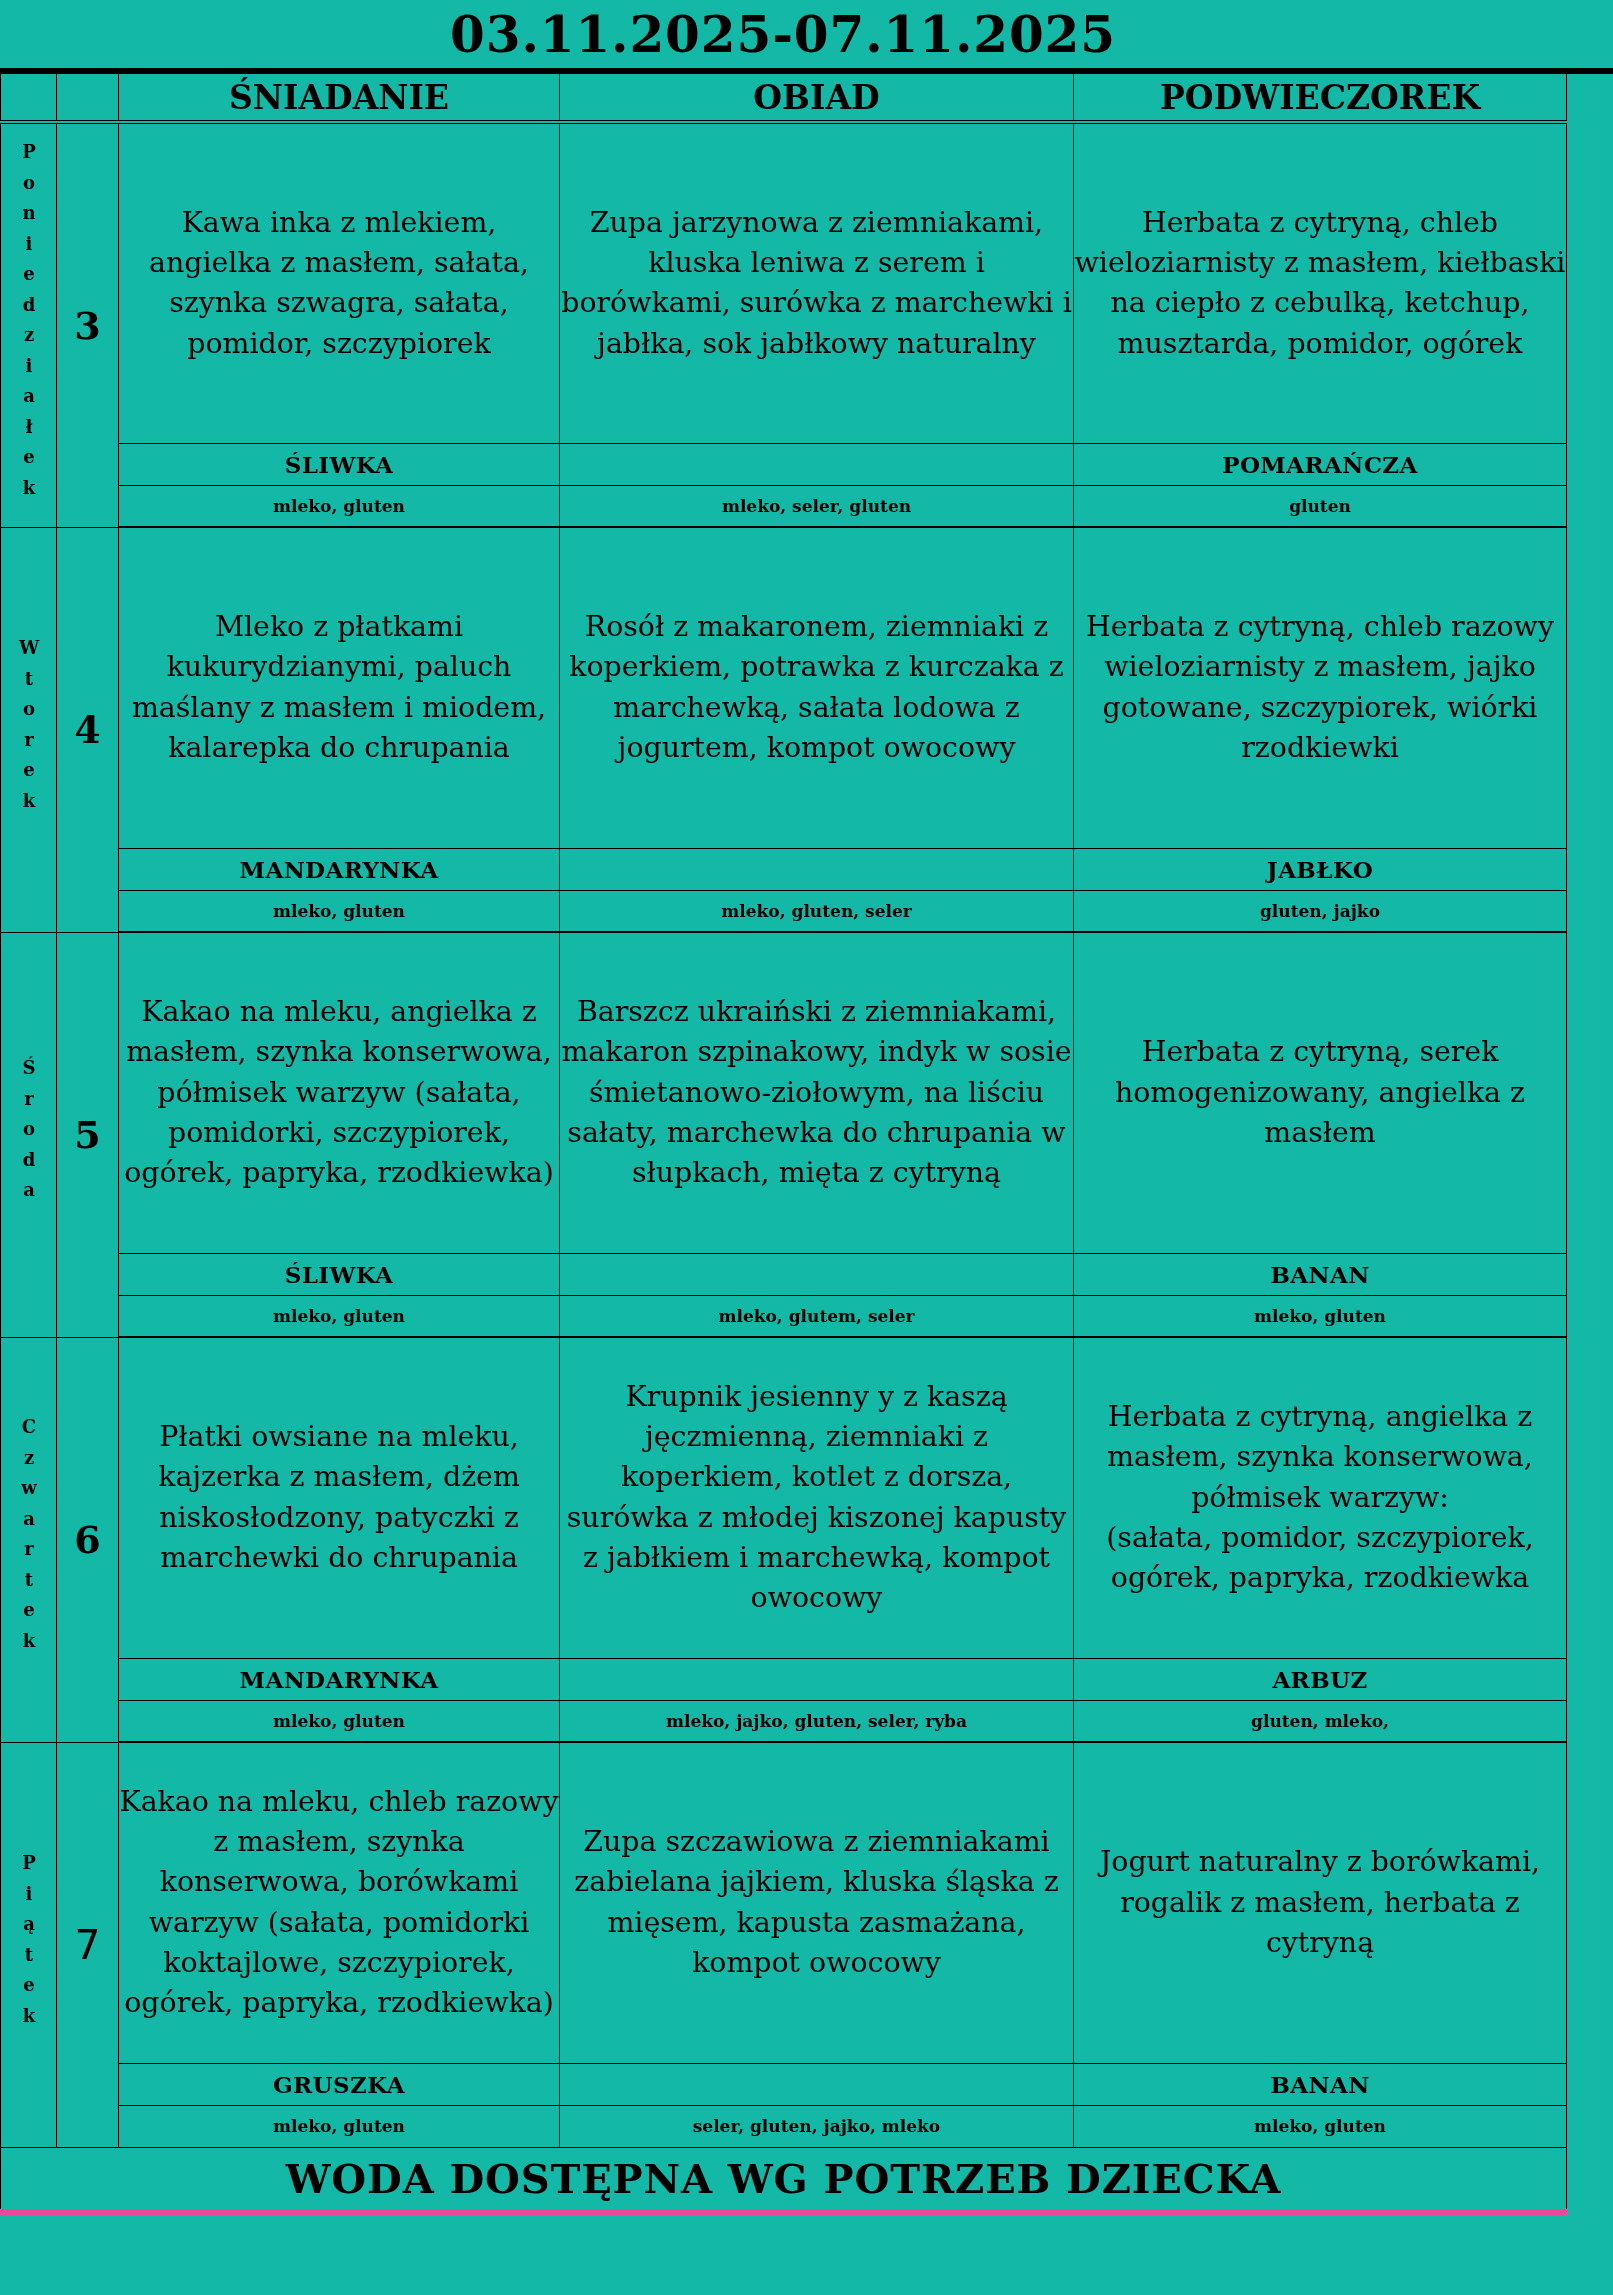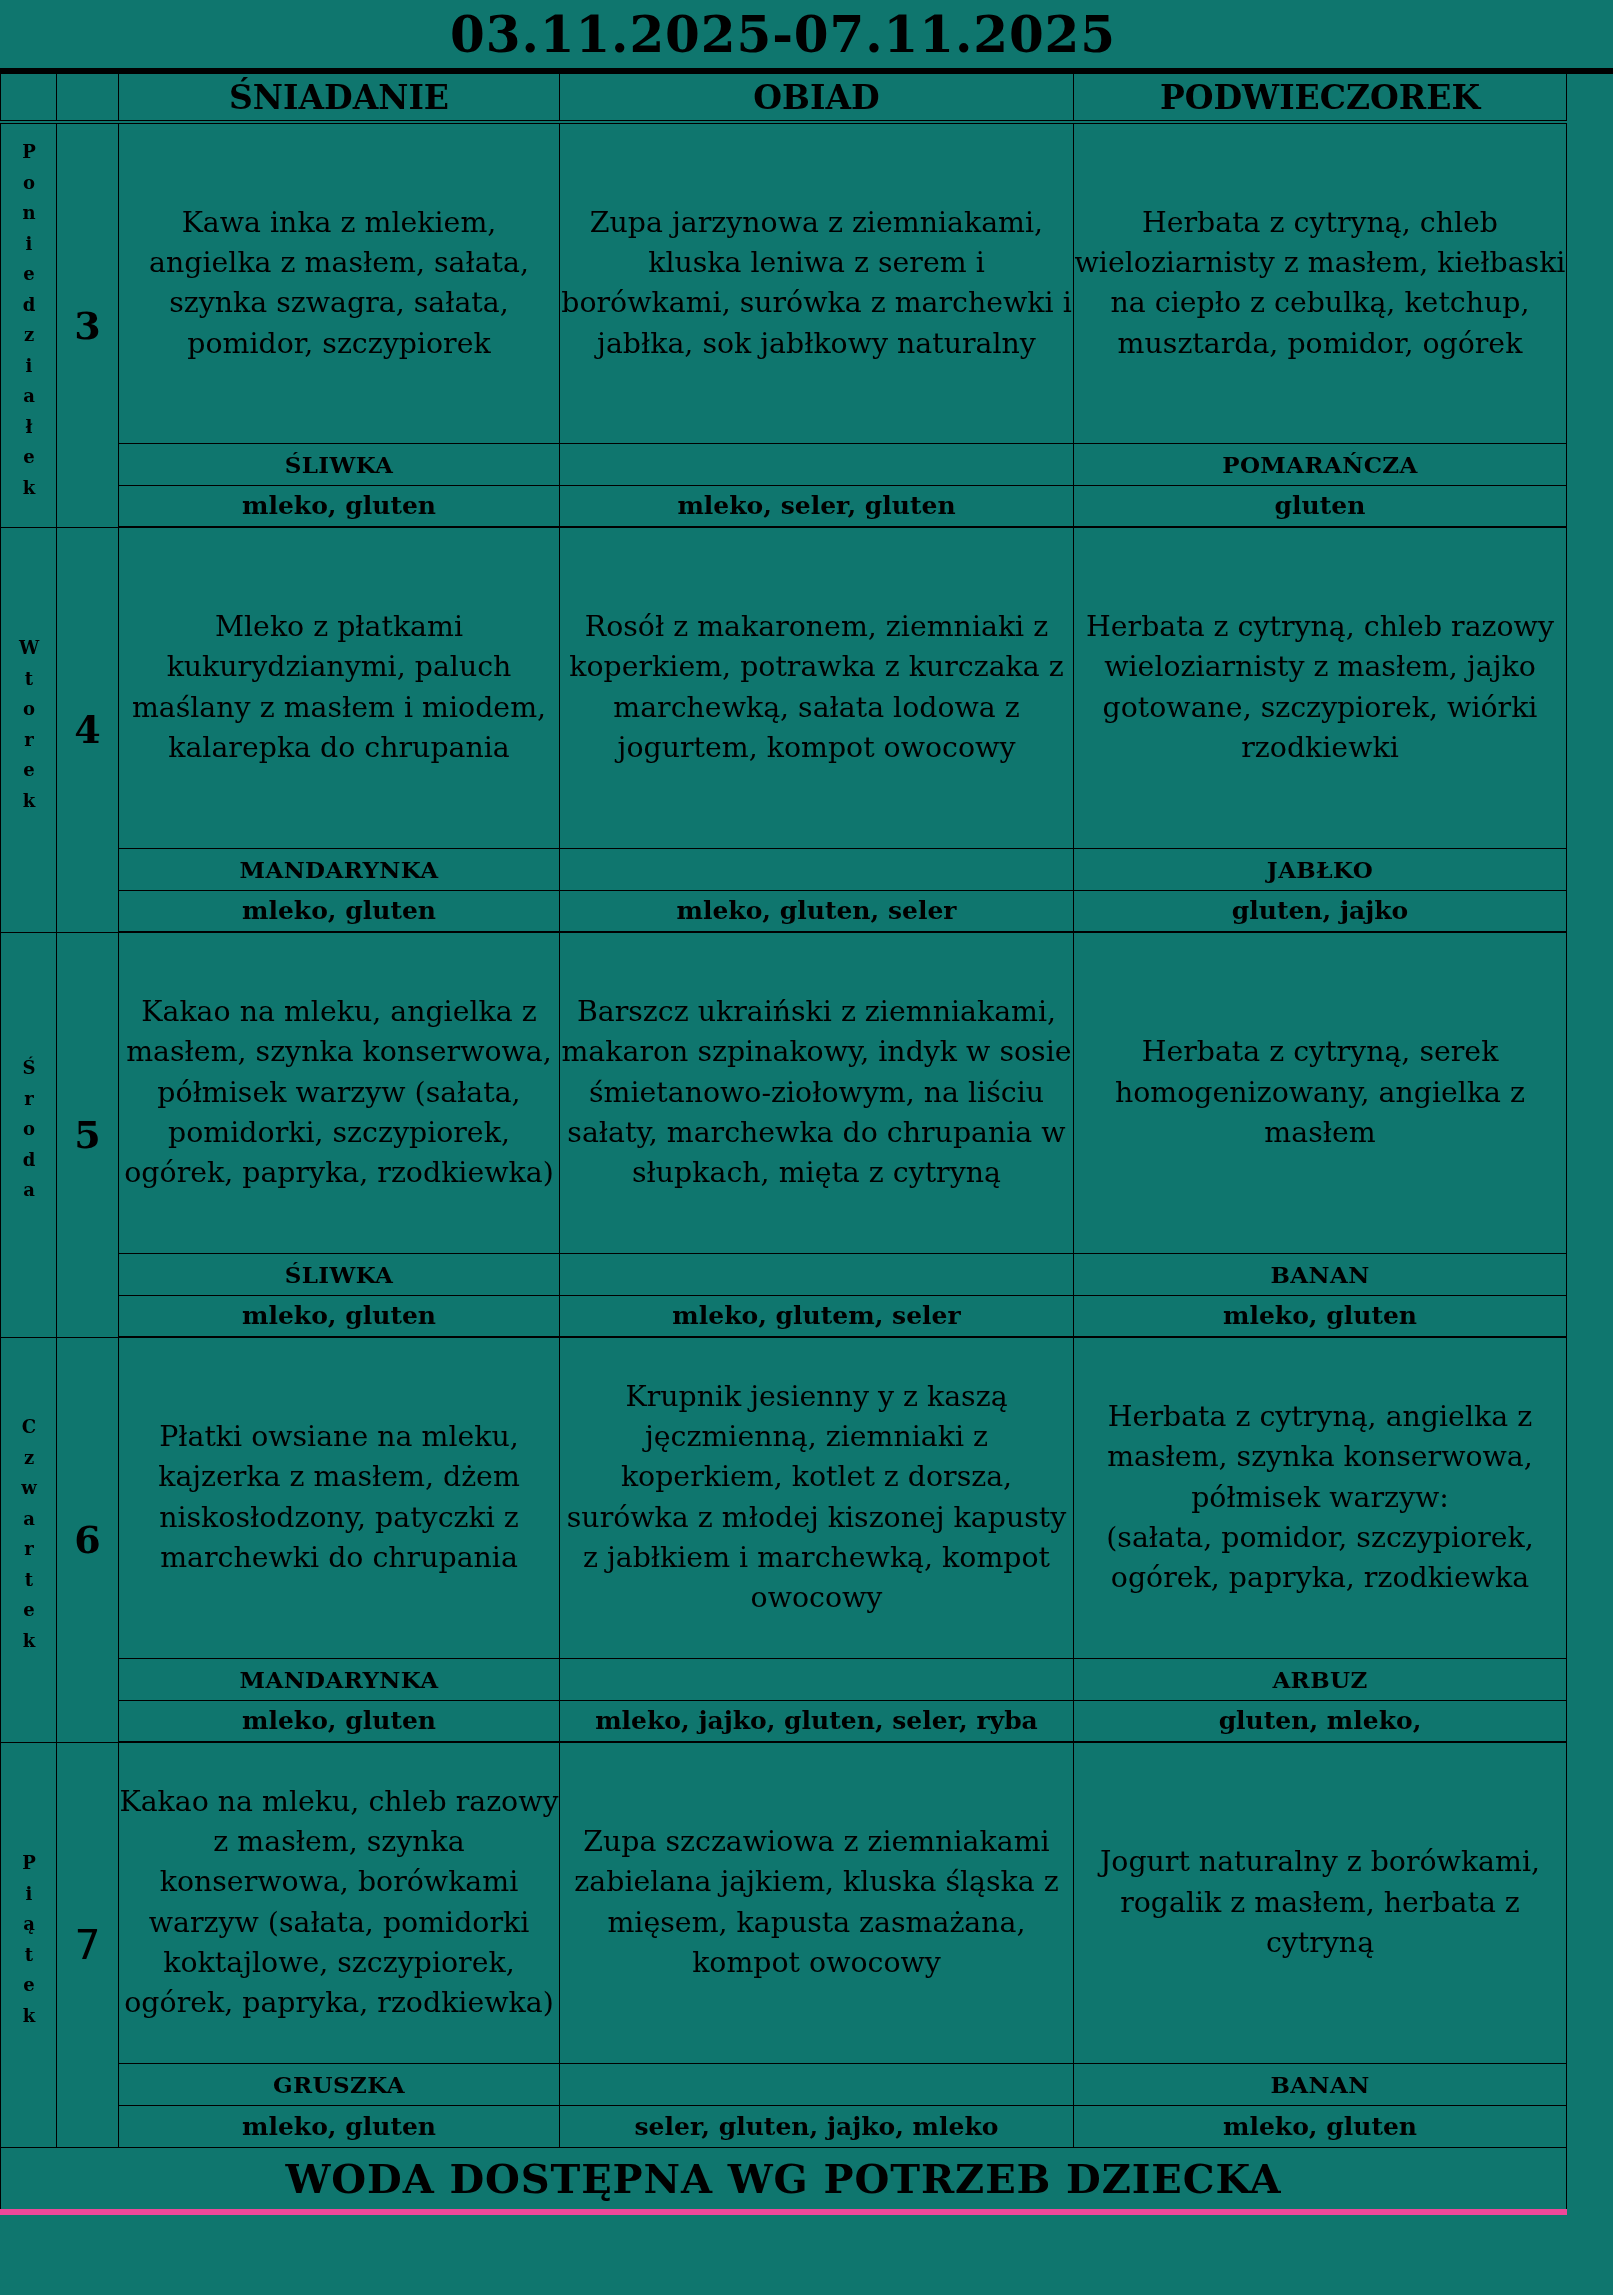--- a/index.html
+++ b/index.html
@@ -6,21 +6,21 @@
     margin: 0;
     padding: 0;
     background: #ffffff;
     color: #000000;
     font-family: "DejaVu Serif", "Liberation Serif", serif;
   }
   .page {
     position: relative;
     width: 1613px;
     height: 2295px;
-    background: #0f766e;
+    background: #14b8a6;
     overflow: hidden;
   }
   .title {
     width: 1613px;
     height: 74px;
     border-bottom: 6.9px solid #000;
     display: flex;
     align-items: center;
     justify-content: center;
     padding-right: 47px;
@@ -60,21 +60,21 @@
   }
   tr.fruit-row { height: 42px; }
   tr.fruit-row td {
     font-weight: bold;
     font-size: 23px;
     letter-spacing: 0.4px;
   }
   tr.allergen-row { height: 42px; }
   tr.allergen-row td {
     font-weight: bold;
-    font-size: 25px;
+    font-size: 17px;
     margin-left: 48px;
   }
   tr.allergen-row.sep td, td.sepcell {
     border-bottom: 2.6px solid #000;
   }
   td.day-name-cell { width: 56px; }
   .day-vertical {
     display: inline-block;
     writing-mode: vertical-rl;
     text-orientation: upright;

